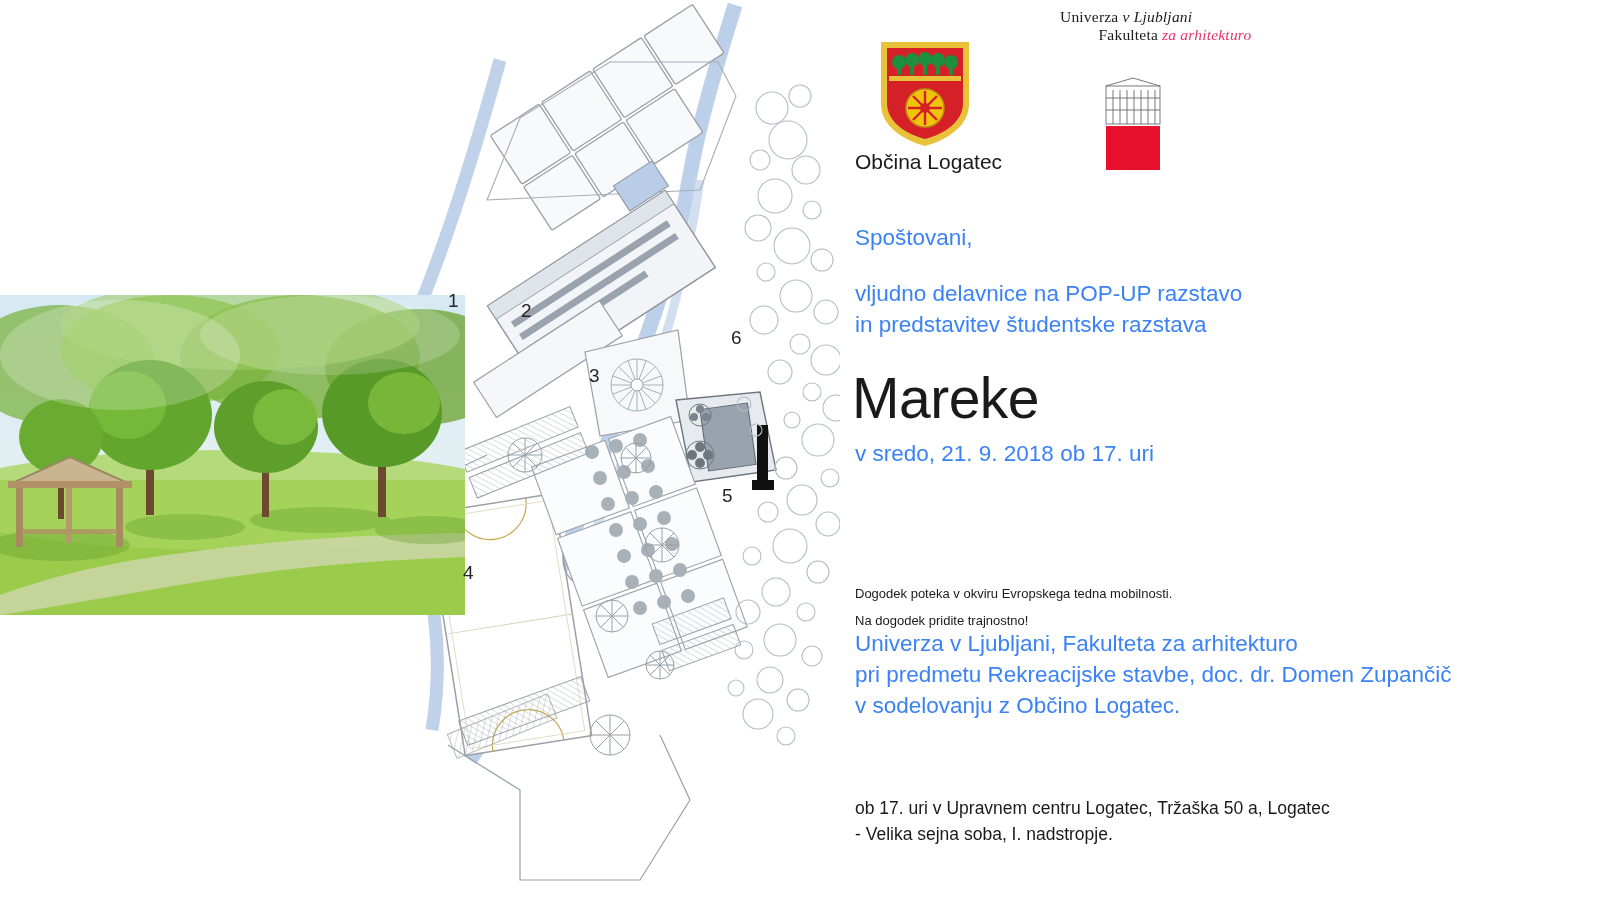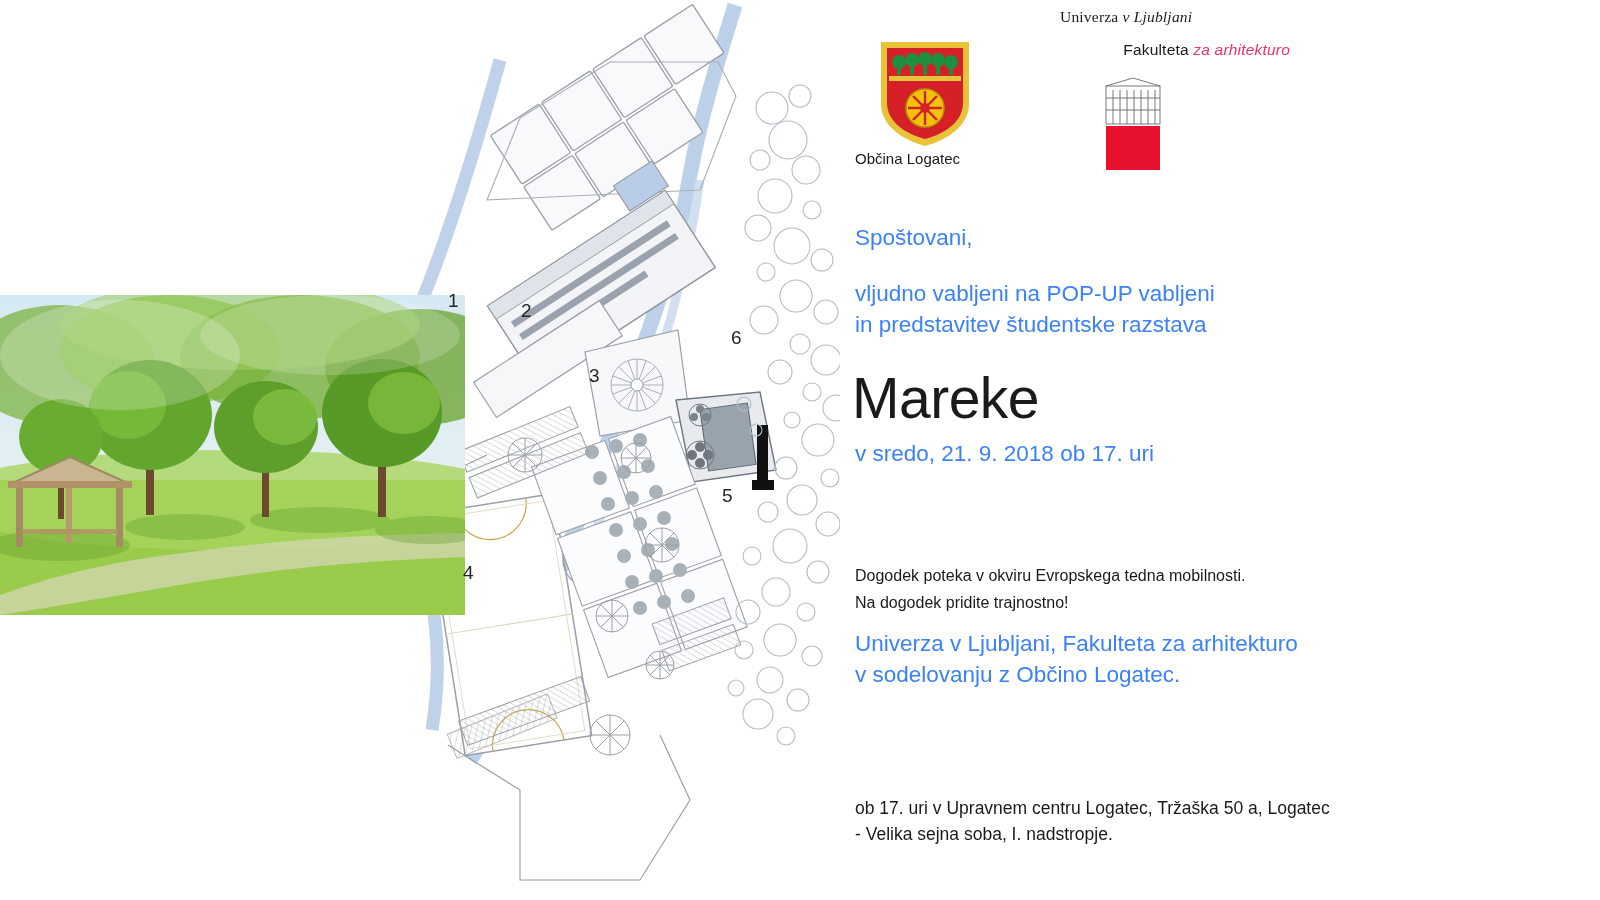--- a/index.html
+++ b/index.html
@@ -60,45 +60,44 @@
     position: absolute;
     left: 20px;
     top: 38px;
     width: 100px;
     height: 110px;
   }
   #municipality-label {
     position: absolute;
     left: 0px;
     top: 150px;
-    font-size: 15px;
+    font-size: 21px;
     color: #1a1a1a;
   }
 
   
   #uni-logo {
     position: absolute;
     left: 205px;
     top: 8px;
     width: 230px;
   }
   #uni-line1 {
     font-family: "Liberation Serif", serif;
     font-size: 15.5px;
     color: #1a1a1a;
     text-align: left;
     letter-spacing: .2px;
   }
   #uni-line2 {
-    font-family: Liberation Sans, sans-serif;
+    font-family: Liberation Serif, serif;
     font-size: 15.5px;
     color: #1a1a1a;
-    text-align: right;
+    text-align: center;
     letter-spacing: .2px;
-    margin-top: 15px;
   }
   #uni-line2 em {
     color: #e8336d;
     font-style: italic;
   }
   #uni-line1 em { font-style: italic; }
   #uni-mark {
     position: absolute;
     left: 248px;
     top: 76px;
@@ -116,22 +115,22 @@
     font-size: 57px;
     line-height: 60px;
     color: #1a1a1a;
     letter-spacing: -0.5px;
     text-align: center;
   }
   #when { top: 438px; }
   #note-small {
     position: absolute;
     left: 0;
-    top: 562px;
-    font-size: 16px;
+    top: 580px;
+    font-size: 13px;
     line-height: 27px;
     color: #1a1a1a;
   }
   #organizer { top: 628px; }
   #rain-note {
     position: absolute;
     left: 0;
     top: 795px;
     font-size: 17.5px;
     line-height: 26px;
@@ -540,37 +539,38 @@
         <line x1="3" y1="22" x2="57" y2="22"></line>
           <line x1="3" y1="34" x2="57" y2="34"></line>
       </g>
       <rect x="3" y="50" width="54" height="44" fill="#e8112d"></rect>
     </svg>
   </div>
 
   <div class="txt" id="salutation">Spoštovani,</div>
 
   <div class="txt" id="invite">
-    <div>vljudno vabljeni na POP-UP vabljeni</div>
+    <div>vljudno delavnice na POP-UP razstavo</div>
     <div>in predstavitev študentske razstava</div>
   </div>
 
   <div id="title-big">Mareke</div>
 
   <div class="txt" id="when">
     <div>v sredo, 21. 9. 2018 ob 17. uri</div>
   </div>
 
   <div id="note-small">
     <div>Dogodek poteka v okviru Evropskega tedna mobilnosti.</div>
     <div>Na dogodek pridite trajnostno!</div>
   </div>
 
   <div class="txt" id="organizer">
     <div>Univerza v Ljubljani, Fakulteta za arhitekturo</div>
+    <div>pri predmetu Rekreacijske stavbe, doc. dr. Domen Zupančič</div>
     <div>v sodelovanju z Občino Logatec.</div>
   </div>
 
   <div id="rain-note">
     <div>ob 17. uri v Upravnem centru Logatec, Tržaška 50 a, Logatec</div>
     <div>- Velika sejna soba, I. nadstropje.</div>
   </div>
 </div>
 
 </body></html>

